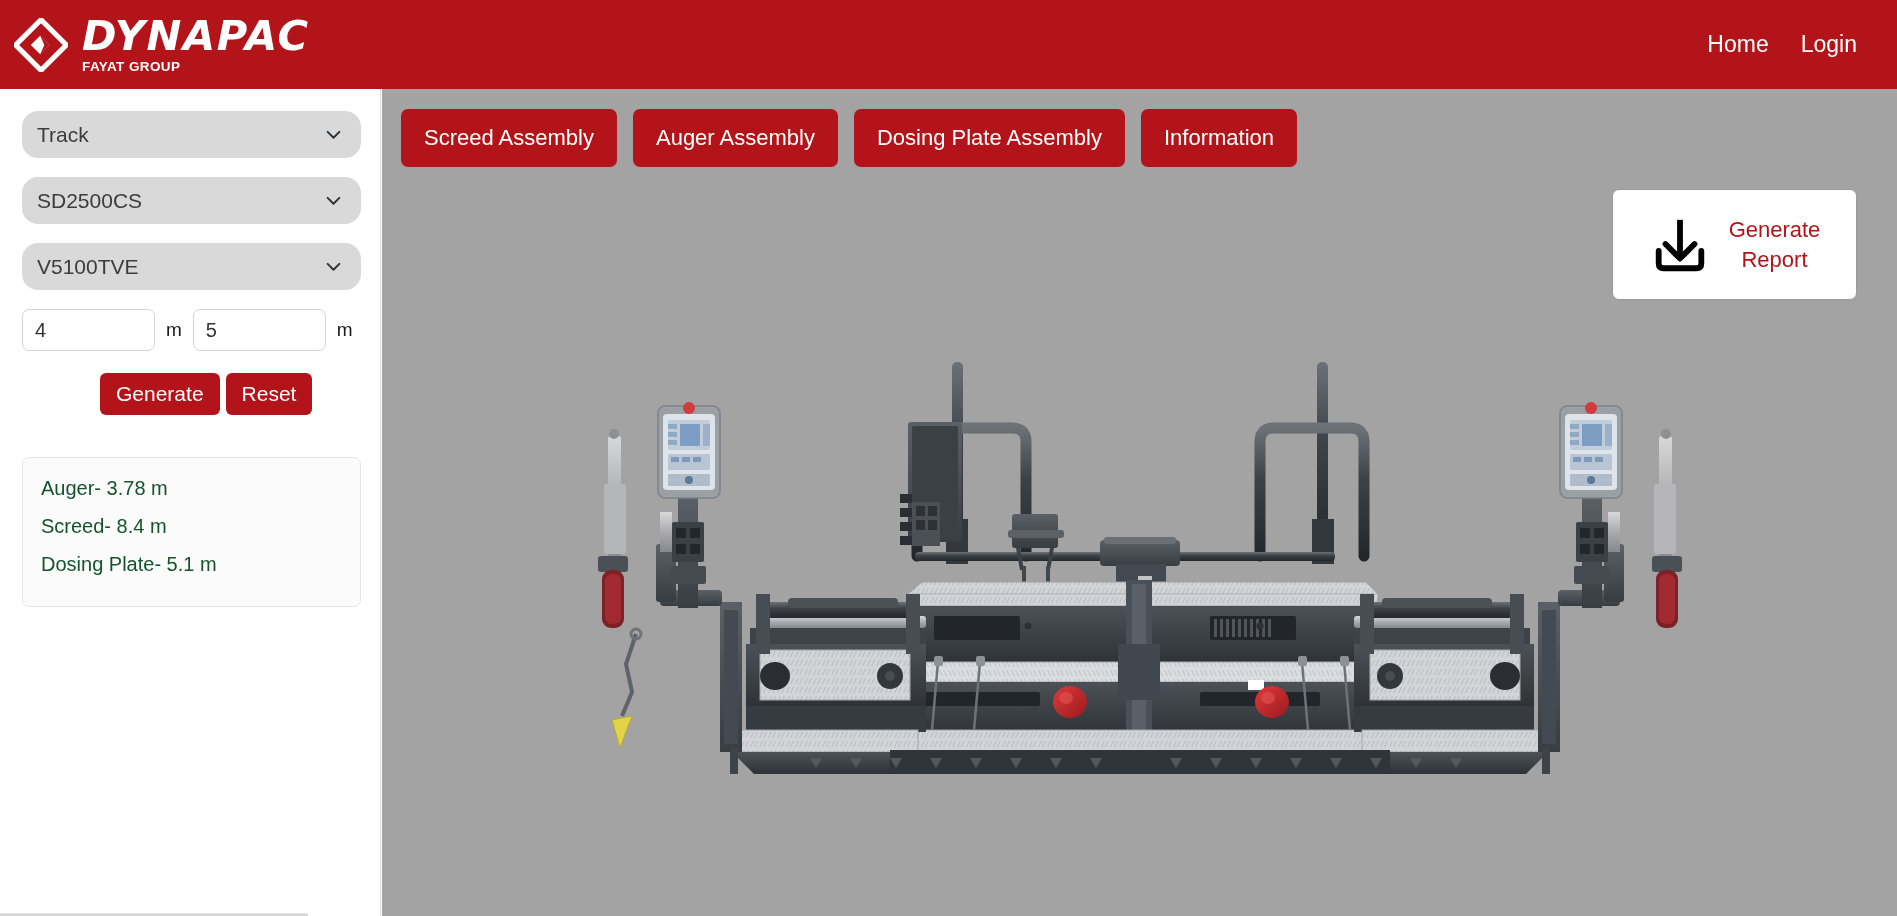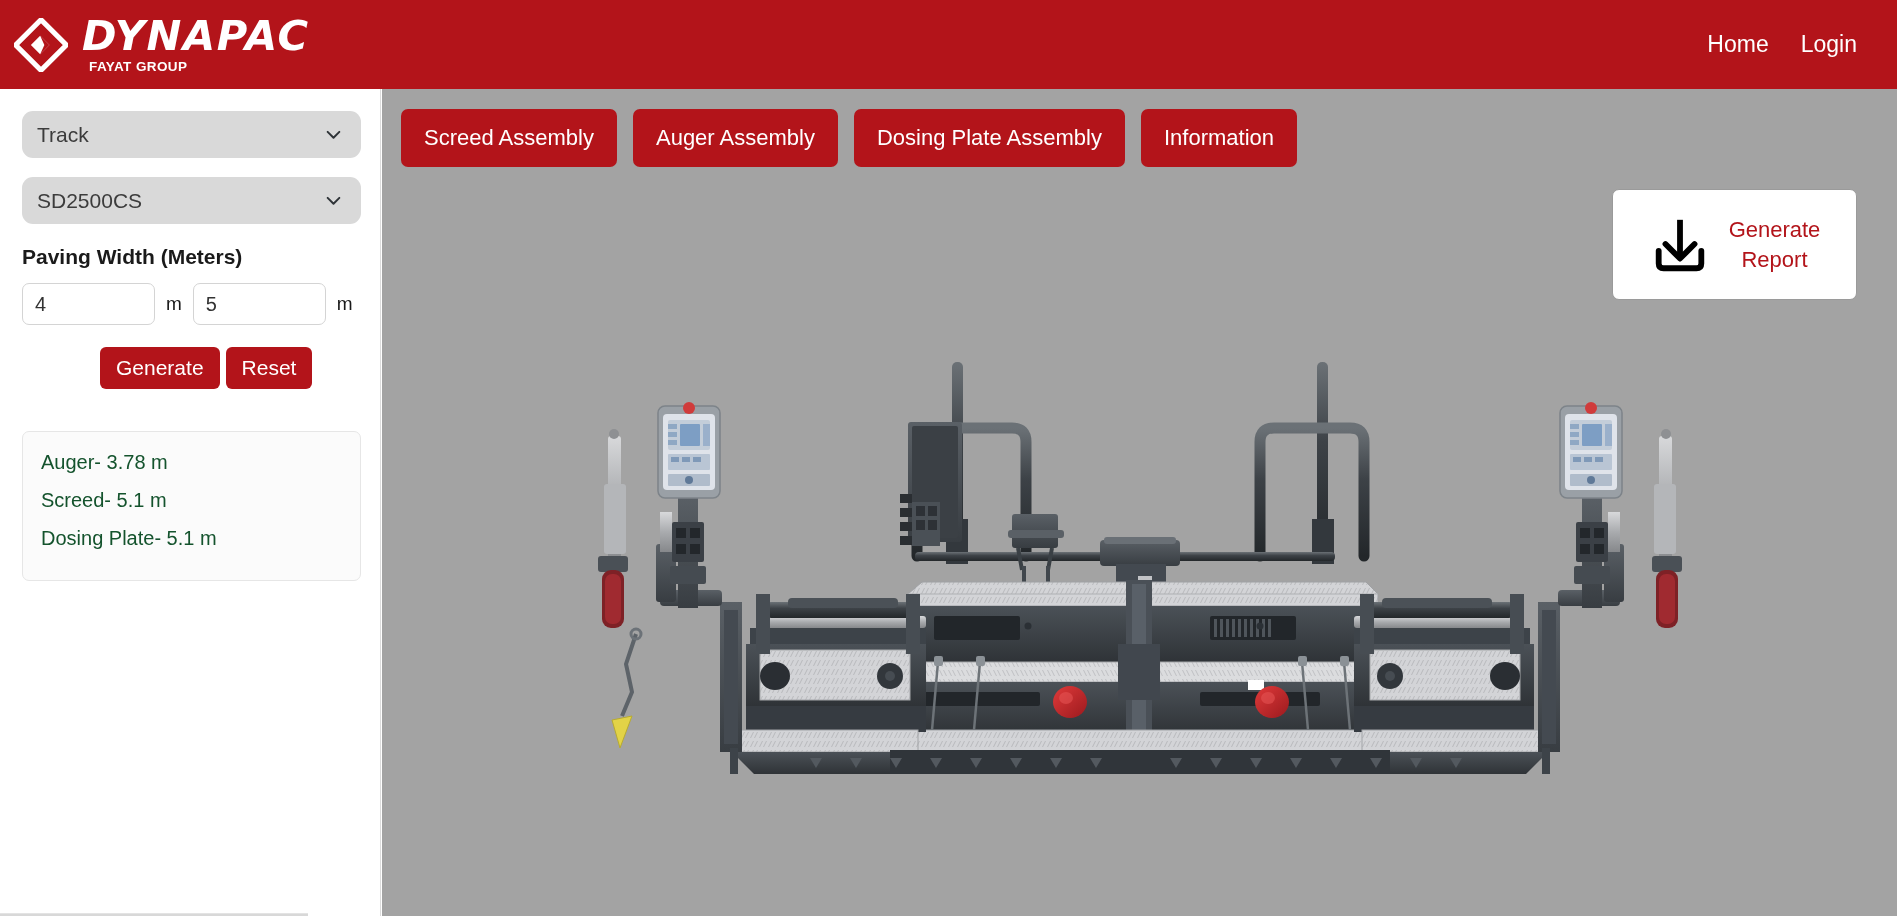--- a/index.html
+++ b/index.html
@@ -24,40 +24,40 @@
   .brand-mark { width: 54px; height: 54px; flex: none; }
   .brand-text { display: flex; flex-direction: column; justify-content: center; }
   .brand-name {
     font-size: 40px; font-weight: 800; font-style: italic;
     color: #ffffff; letter-spacing: 1.5px; line-height: 1;
     font-family: "DejaVu Sans", sans-serif;
     transform: scaleX(1.04); transform-origin: left center;
   }
   .brand-sub {
     font-size: 13.5px; font-weight: 700; color: #ffffff;
-    letter-spacing: 0.4px; margin-top: 4px; line-height: 1; margin-left: 7px;
+    letter-spacing: 0.4px; margin-top: 4px; line-height: 1;
   }
   .nav { display: flex; align-items: center; gap: 32px; justify-content: flex-end; }
   .nav-link {
     color: #ffffff; font-size: 23px; text-decoration: none;
     cursor: pointer; line-height: 1;
   }
 
   
   .sidebar {
     position: absolute; top: 89px; left: 0;
     width: 381px; height: 827px;
     background: #ffffff;
     border-right: 1px solid #dcdcdc;
     padding: 22px 22px 0 22px;
   }
   .select-wrap { position: relative; margin-bottom: 19px; }
   .select-box {
     width: 339px; height: 47px;
-    background: #d9d9d9; border: none; border-radius: 11px;
+    background: #d9d9d9; border: none; border-radius: 16px;
     font-size: 21px; color: #3c3c3c;
     font-family: "Liberation Sans", sans-serif;
     padding: 0 42px 0 15px;
     display: flex; align-items: center;
     cursor: pointer;
   }
   .chev {
     position: absolute; right: 17px; top: 50%;
     transform: translateY(-50%);
     width: 15px; height: 9px; pointer-events: none;
@@ -168,38 +168,43 @@
       </svg>
     </div>
 
     <div class="select-wrap">
       <div class="select-box">SD2500CS</div>
       <svg class="chev" viewBox="0 0 16 10">
         <path d="M1.5 1.5 L8 8 L14.5 1.5" fill="none" stroke="#2f3438" stroke-width="2.2" stroke-linecap="round" stroke-linejoin="round"></path>
       </svg>
     </div>
 
-
-    <div class="field-label">Paving Width (Meters)</div>
+    <div class="select-wrap">
+      <div class="select-box">V5100TVE</div>
+      <svg class="chev" viewBox="0 0 16 10">
+        <path d="M1.5 1.5 L8 8 L14.5 1.5" fill="none" stroke="#2f3438" stroke-width="2.2" stroke-linecap="round" stroke-linejoin="round"></path>
+      </svg>
+    </div>
+
 
     <div class="width-row">
       <input class="num-input" type="text" value="4" style="">
       <span class="unit">m</span>
       <input class="num-input" type="text" value="5" style="">
       <span class="unit">m</span>
     </div>
 
     <div class="btn-row">
       <button class="btn-red">Generate</button>
       <button class="btn-red">Reset</button>
     </div>
 
     <div class="result-card">
       <div class="result-line">Auger- 3.78 m</div>
-      <div class="result-line">Screed- 5.1 m</div>
+      <div class="result-line">Screed- 8.4 m</div>
       <div class="result-line">Dosing Plate- 5.1 m</div>
     </div>
 
     <div class="sidebar-footer-edge"></div>
   </aside>
 
   <main class="main">
 
     <div class="tabs">
       <button class="tab-btn">Screed Assembly</button>

